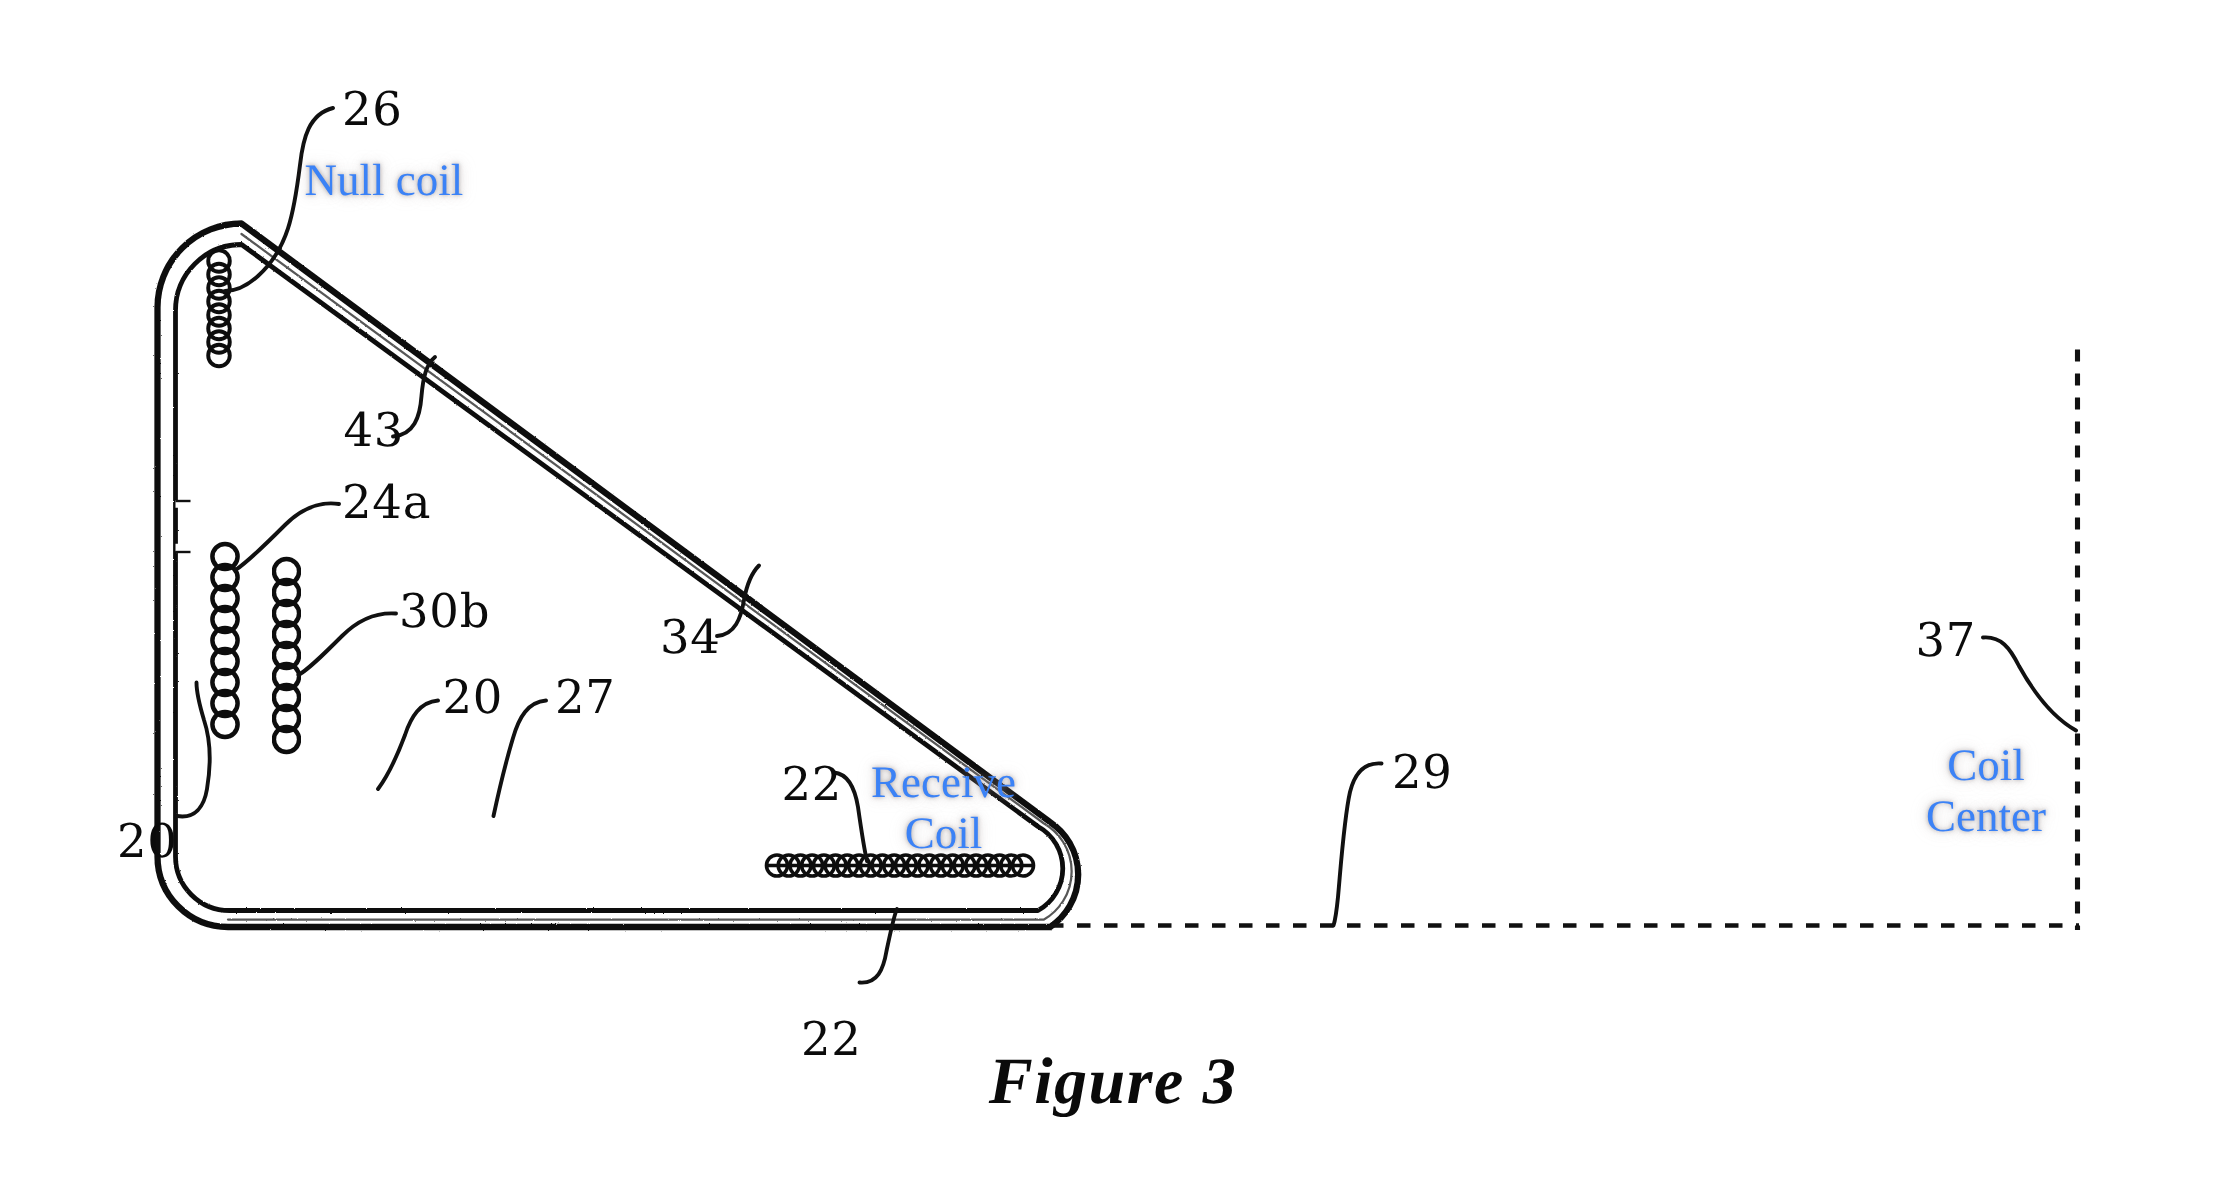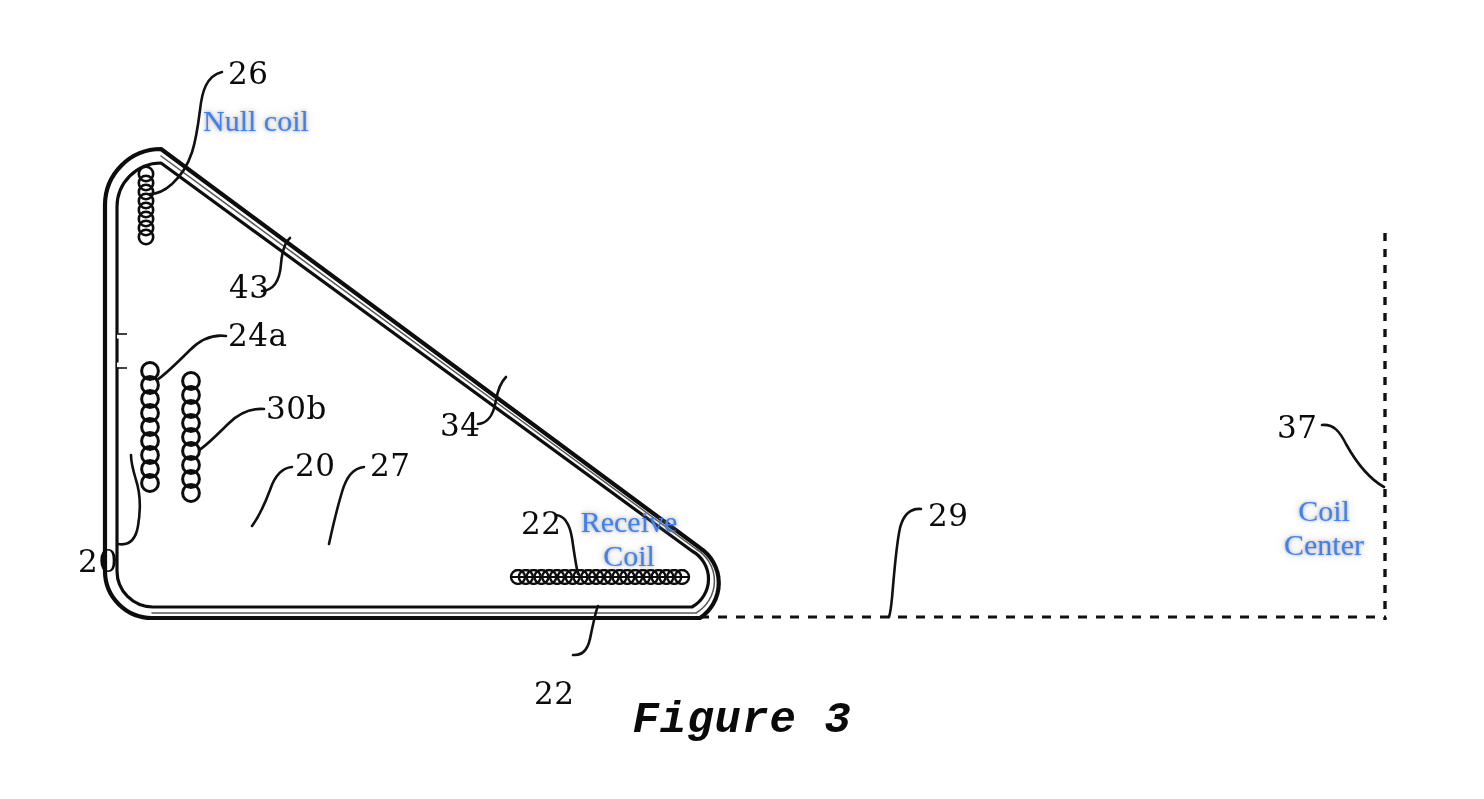--- a/index.html
+++ b/index.html
@@ -55,21 +55,21 @@
        0 0 12px rgba(190,185,185,0.28);
   }
   .annot.two-line { line-height: 1.12; }
   
   #figure-caption {
     position: absolute;
     left: 0;
     top: 695px;
     width: 1484px;
     text-align: center;
-    font-family: Liberation Mono, monospace;
+    font-family: Liberation Serif, serif;
     font-size: 44px;
     font-style: italic;
     font-weight: 700;
     letter-spacing: 1px;
     color: #0a0a0a;
   }
 </style>
 </head>
 <body>
 

